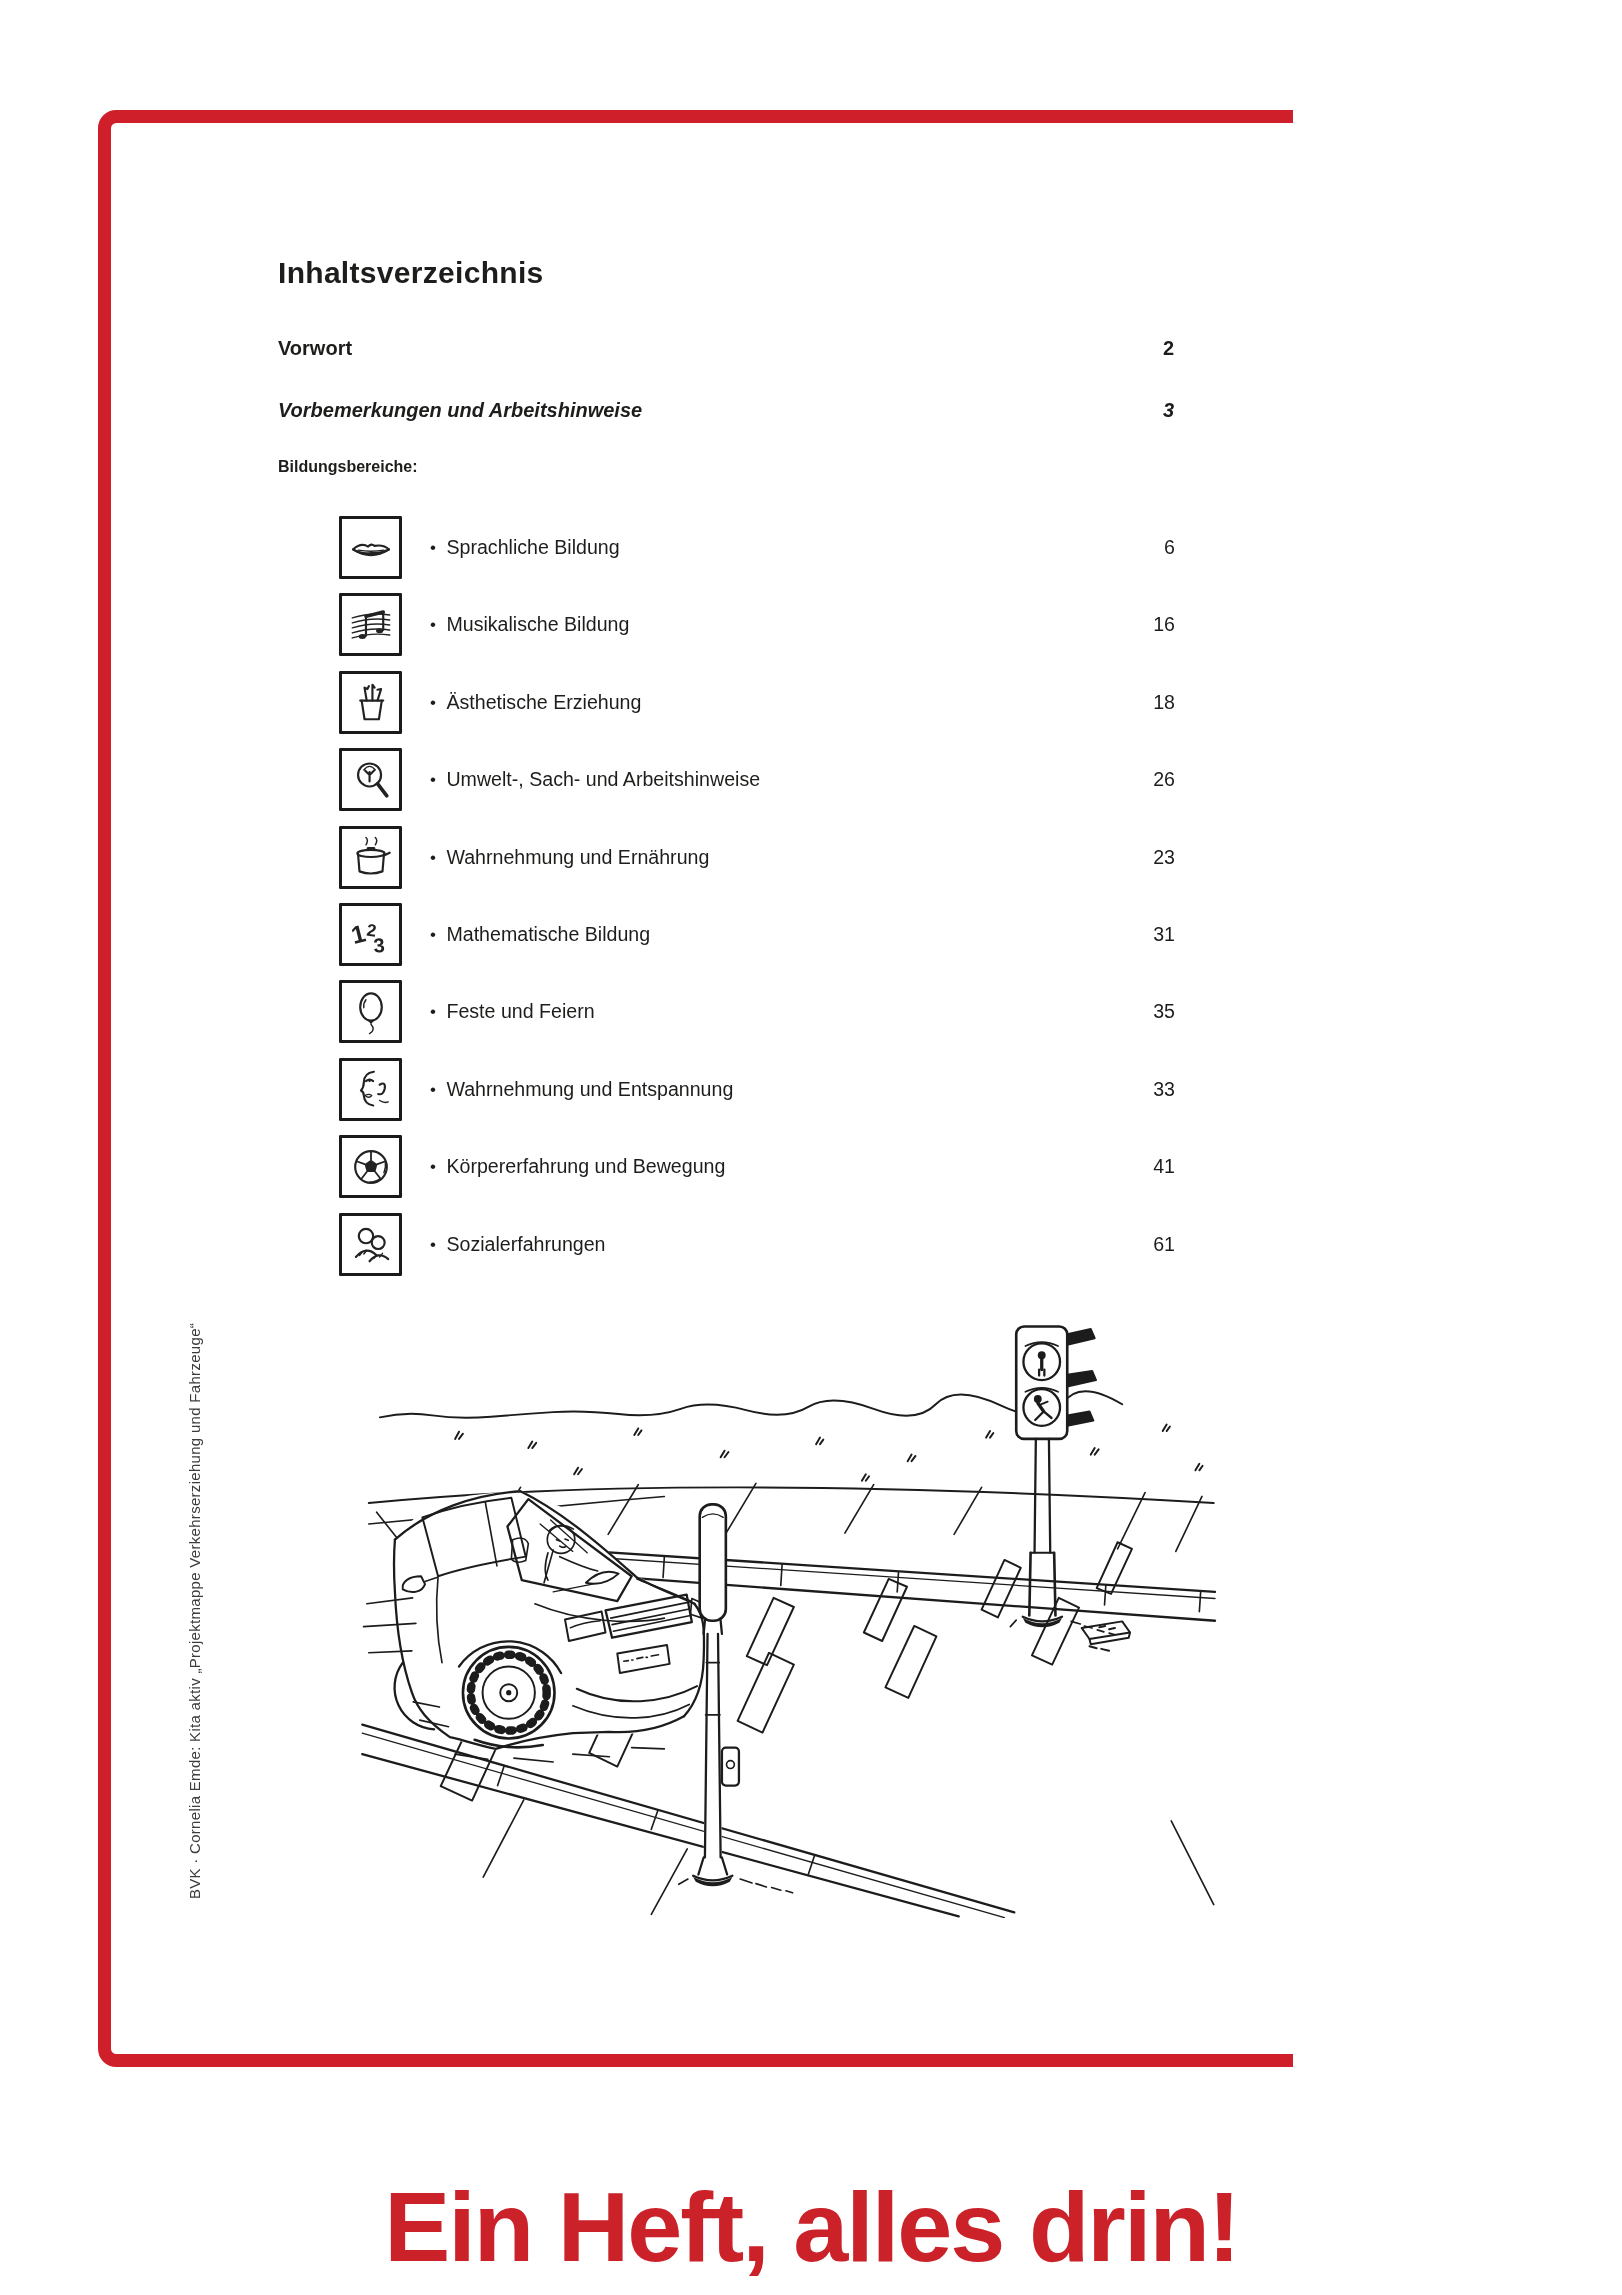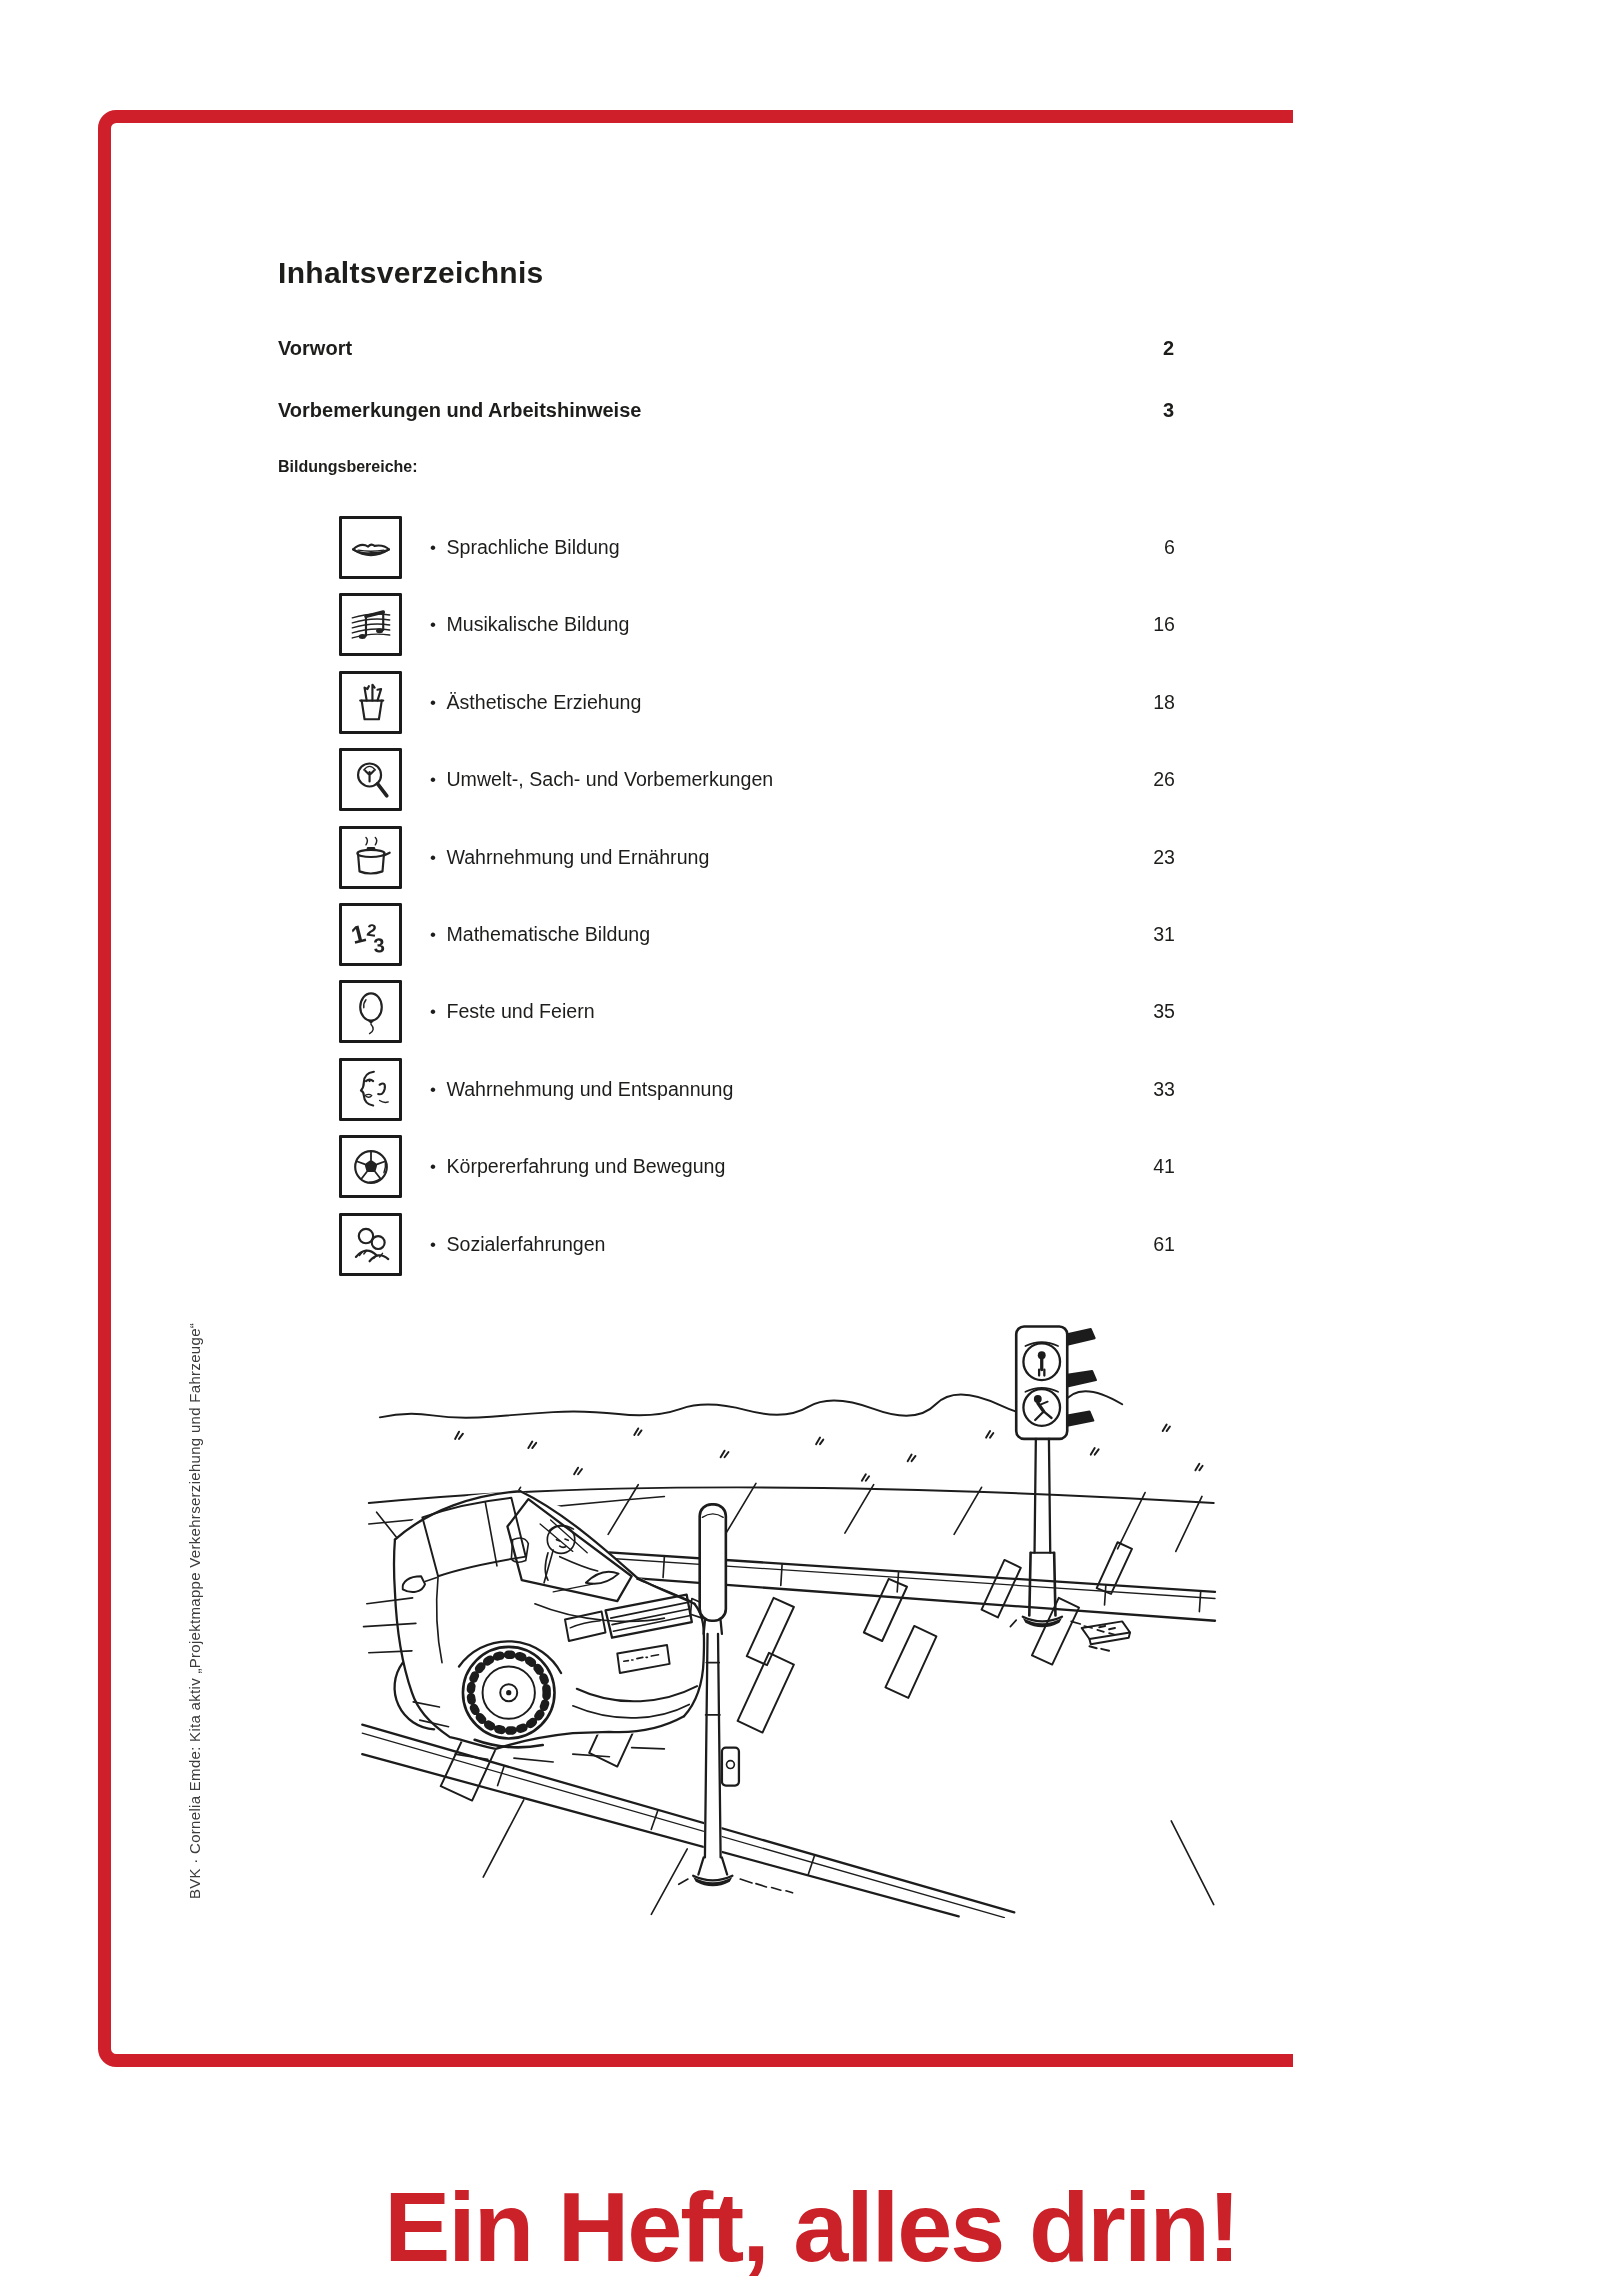--- a/index.html
+++ b/index.html
@@ -13,21 +13,21 @@
     background:#ffffff;
   }
   .doc-title{
     position:absolute;left:278px;top:236px;font-size:30px;font-weight:700;letter-spacing:0.3px;
   }
   .toc-front-row{
     position:absolute;left:278px;width:896px;display:flex;justify-content:space-between;
     font-size:20px;font-weight:700;
   }
   .toc-front-row.r0{top:337px;align-items:flex-end;}
-  .toc-front-row.r1{top:399px;}
+  .toc-front-row.r1{top:399px;font-style:italic;}
   .section-label{
     position:absolute;left:278px;top:458px;font-size:16px;font-weight:700;
   }
   .toc-items{
     position:absolute;left:339px;top:516px;width:836px;
   }
   .toc-item{
     height:63px;margin-bottom:14.4px;display:flex;align-items:center;
   }
   .icon-box{
@@ -136,21 +136,21 @@
       <span class="icon-box">
           <svg class="glyph" width="46" height="46" viewBox="0 0 64 64">
             <circle cx="30" cy="25" r="16"></circle>
             <path d="M 41,37 L 54,54" stroke-width="5"></path>
             <path d="M 30,34 L 30,21 M 30,25 L 24,19 M 30,25 L 36,19"></path>
             <path d="M 22,18 Q 30,8 38,18" stroke-width="2"></path>
           </svg>
         </span>
       <span class="item-label">
           <span class="bullet">•</span>
-          <span>Umwelt-, Sach- und Vorbemerkungen</span>
+          <span>Umwelt-, Sach- und Arbeitshinweise</span>
         </span>
       <span class="item-page">26</span>
     </div>
 
     <div class="toc-item">
       <span class="icon-box">
           <svg class="glyph" width="46" height="46" viewBox="0 0 64 64">
             <path d="M 14,28 L 16,52 Q 31,58 48,52 L 50,28"></path>
             <ellipse cx="32" cy="27" rx="19" ry="5"></ellipse>
             <path d="M 28,20 L 36,20" stroke-width="4"></path>

